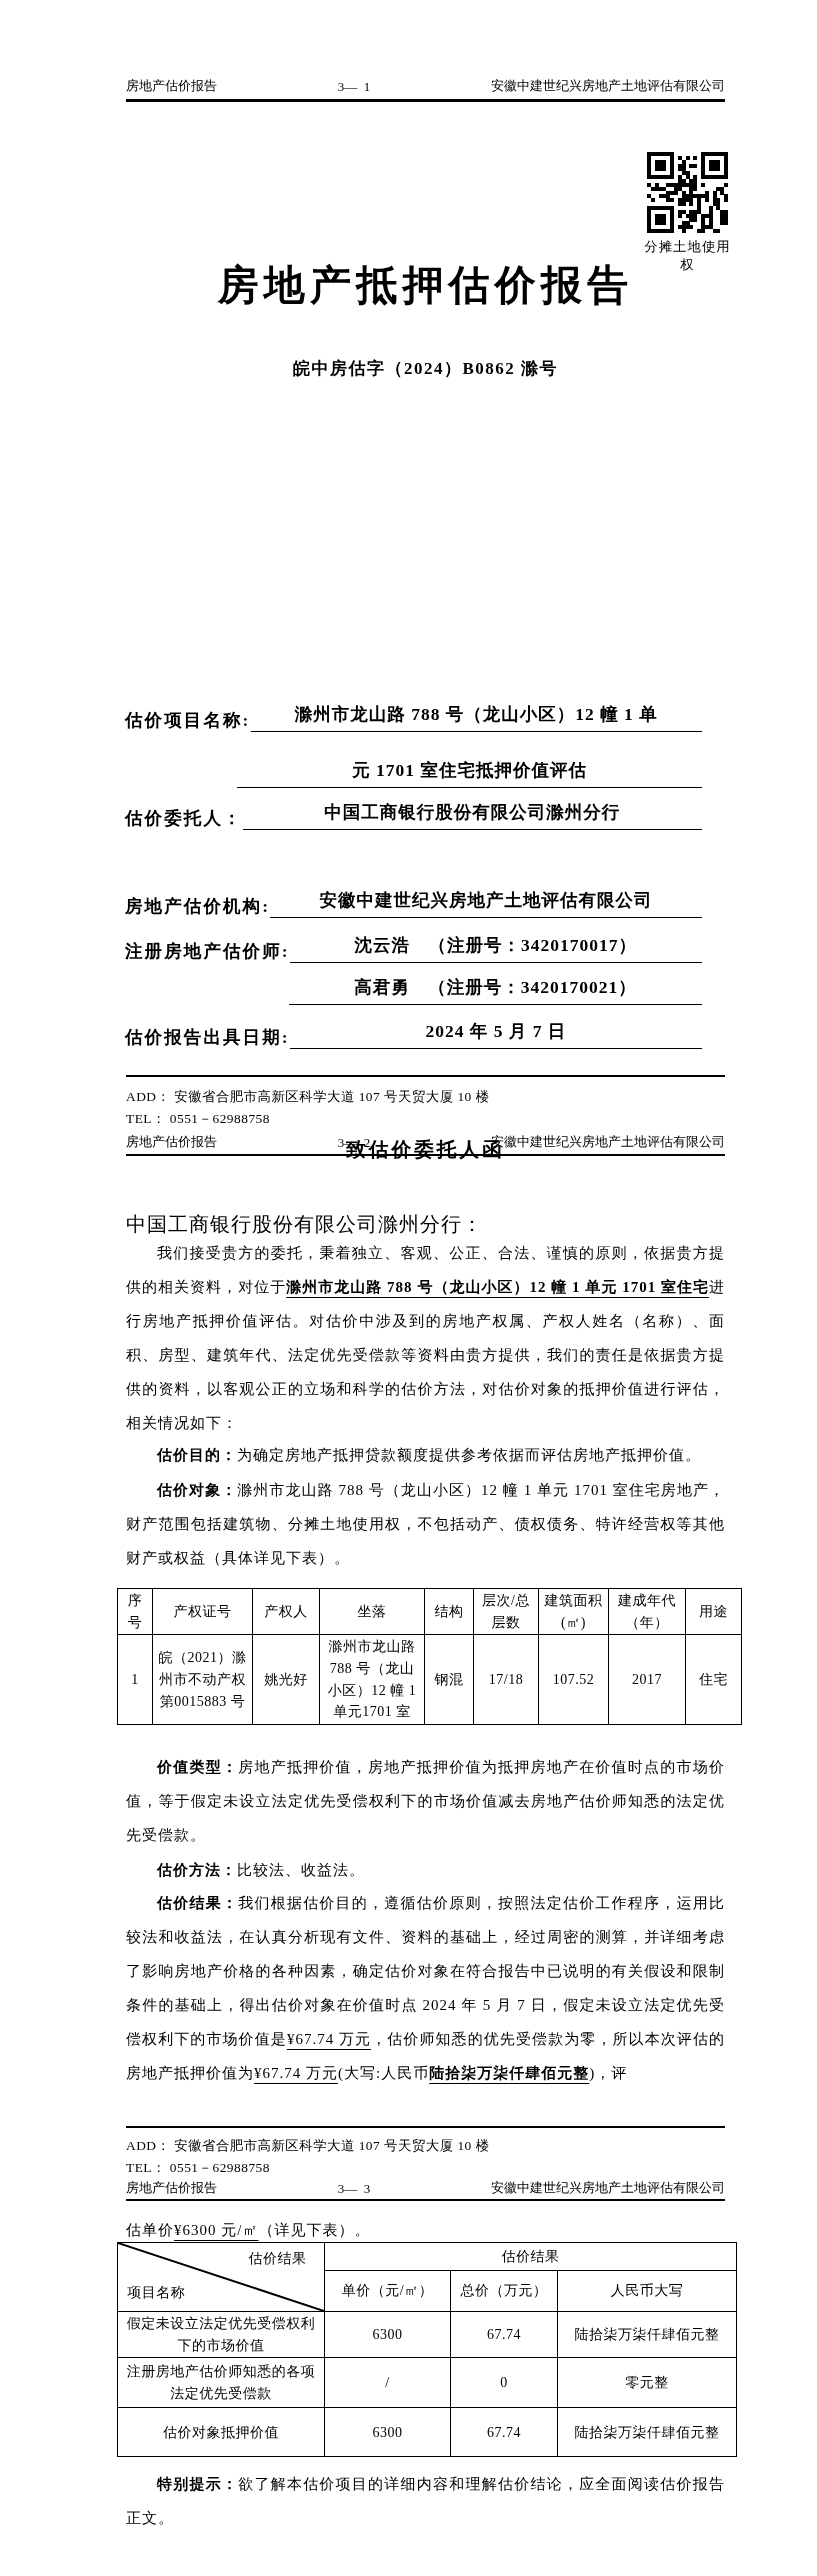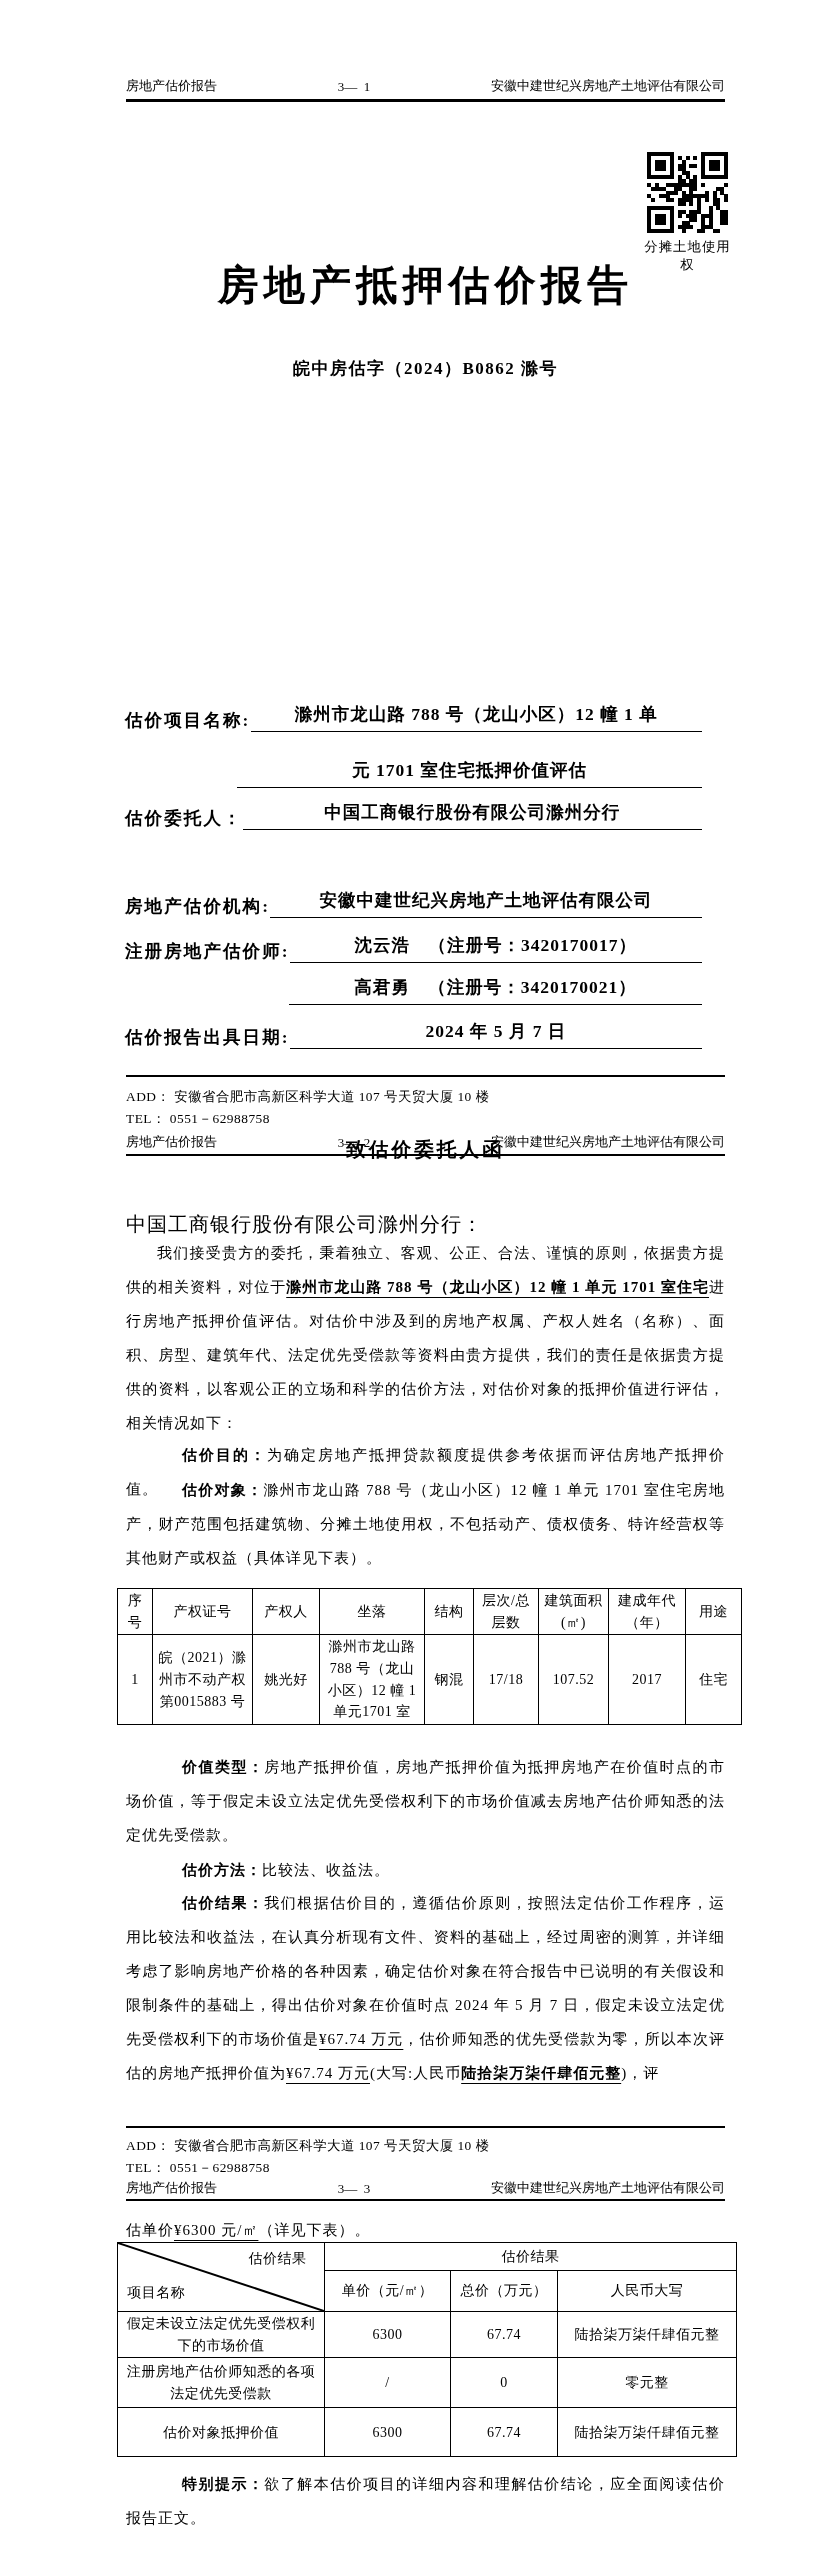--- a/index.html
+++ b/index.html
@@ -24,21 +24,21 @@
   .doc-no{text-align:center;font-weight:bold;font-size:17px;letter-spacing:1.5px;}
   .field{display:flex;align-items:flex-end;}
   .flabel{font-weight:bold;font-size:17.5px;letter-spacing:2.1px;white-space:nowrap;}
   .fval{flex:1;text-align:center;font-weight:bold;font-size:17.5px;letter-spacing:1px;
         border-bottom:1.5px solid #000;padding-bottom:4.6px;white-space:nowrap;}
   
   .letter-title{text-align:center;font-weight:bold;font-size:19.6px;letter-spacing:3.1px;}
   .salutation{font-size:20px;letter-spacing:1px;}
   .para{font-size:15px;letter-spacing:1px;line-height:34px;text-align:justify;}
   .indent{text-indent:31px;}
-  .blabel{font-weight:bold;margin-left:25px;}
+  .blabel{font-weight:bold;}
   .u{text-decoration:underline;text-underline-offset:5.2px;text-decoration-thickness:1px;}
   .bu{font-weight:bold;text-decoration:underline;text-underline-offset:5.2px;text-decoration-thickness:1px;}
   
   table.rpt{border-collapse:collapse;table-layout:fixed;}
   table.rpt th,table.rpt td{
     border:1px solid #000;text-align:center;vertical-align:middle;
     font-size:14px;font-weight:normal;padding:1px 3.1px;line-height:1.55;letter-spacing:0.5px;
   }
   table.rpt{border:1.5px solid #000;}
   .corner{position:relative;padding:0;}

